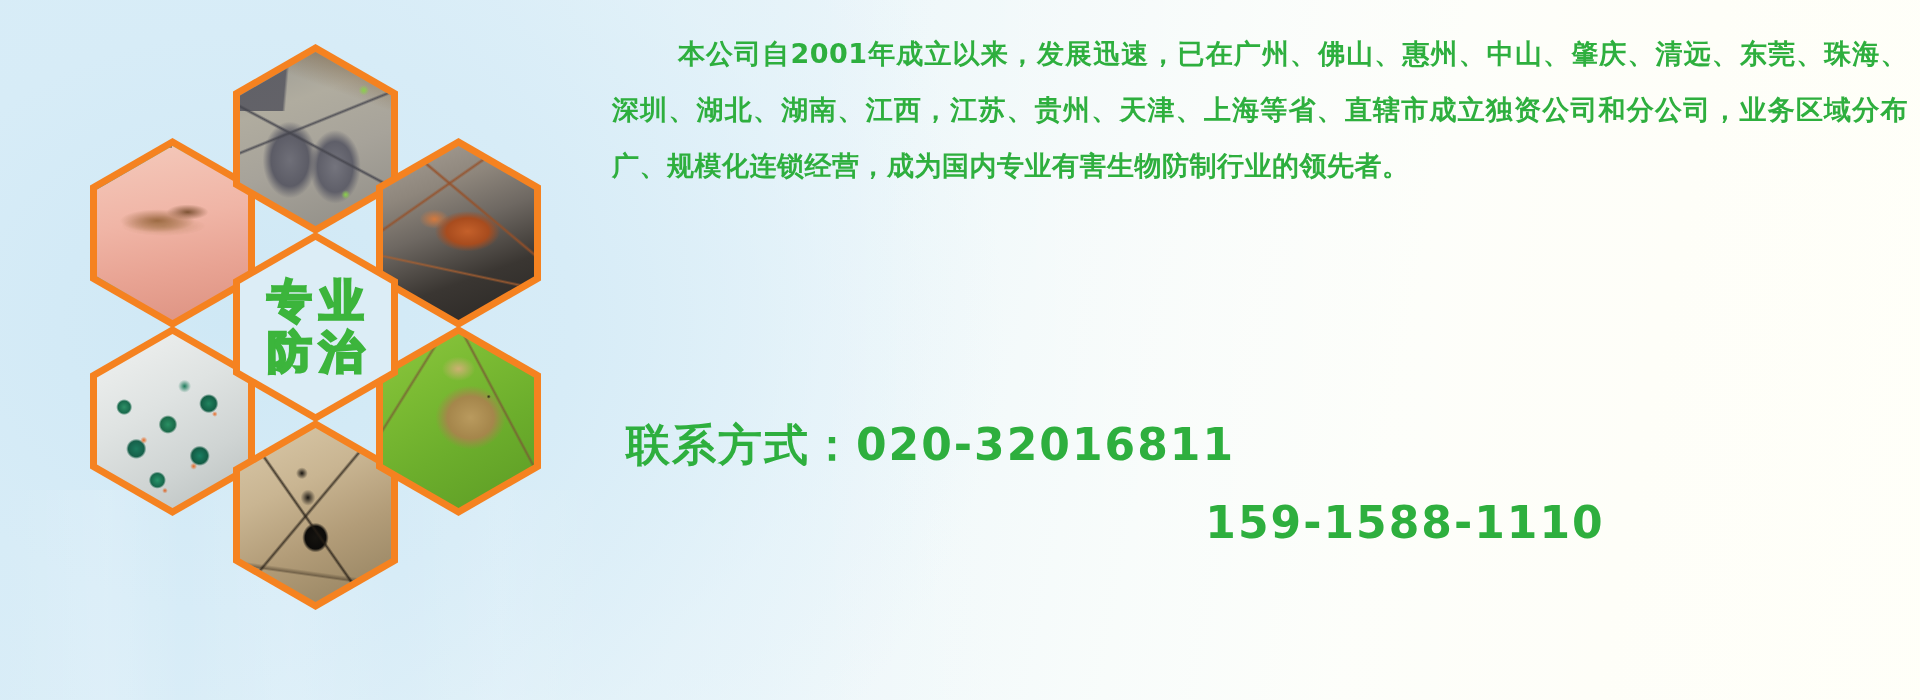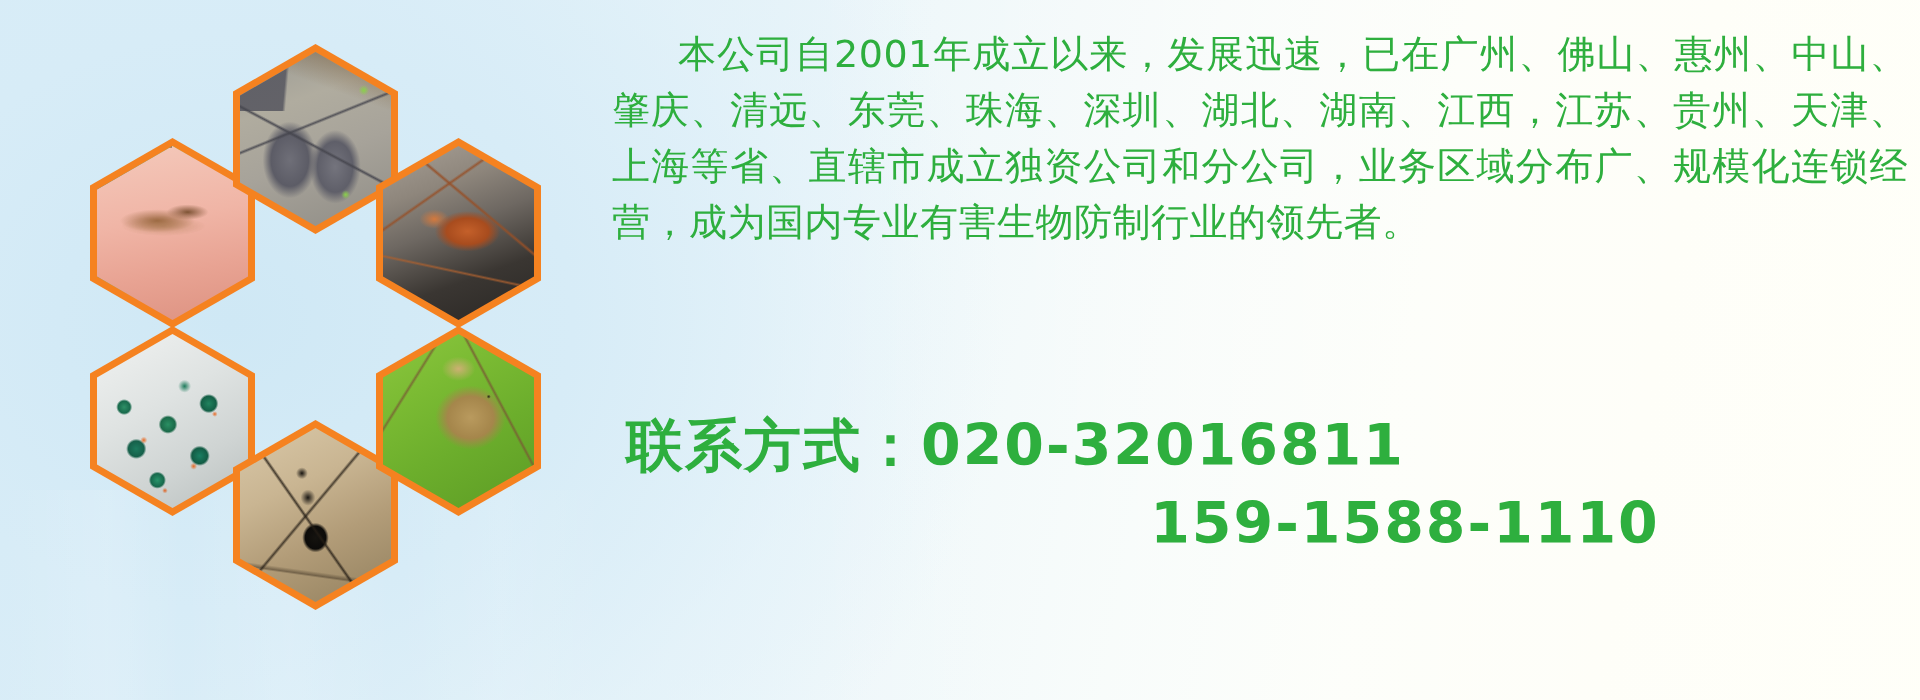--- a/index.html
+++ b/index.html
@@ -184,37 +184,37 @@
 
   
   #content{
     position:absolute;
     left:612px; top:26px;
     width:1296px; height:640px;
   }
   #intro{
     width:1296px;
     color:#2eaf3e;
-    font-size:38px;
-    font-weight:normal;
+    font-size:27px;
+    font-weight:bold;
     line-height:56px;
     letter-spacing:0.5px;
     text-indent:66px;
     text-align:justify;
     text-justify:inter-character;
   }
   #contact{
     position:absolute;
     left:0; top:380px;
     width:1296px;
   }
   .contact-line{
     color:#2eaf3e;
     font-weight:bold;
-    font-size:57px;
+    font-size:44px;
     line-height:78px;
     letter-spacing:2px;
     white-space:nowrap;
   }
   #contact-line-1{ text-align:left; padding-left:14px; }
   #contact-line-2{ text-align:center; padding-left:290px; }
 </style>
 </head>
 <body>
 
@@ -254,20 +254,28 @@
         <div class="art art-ant"></div>
       </div>
     </div>
 
     <div class="hex" id="hex-stinkbug">
       <div class="inner">
         <div class="art art-stinkbug"></div>
       </div>
     </div>
 
+    <div class="hex" id="hex-center">
+      <div class="inner">
+        <div id="center-label">
+          <span>专业</span>
+          <span>防治</span>
+        </div>
+      </div>
+    </div>
 
   </div>
 
   <div id="content">
 
     <p id="intro">本公司自2001年成立以来，发展迅速，已在广州、佛山、惠州、中山、肇庆、清远、东莞、珠海、深圳、湖北、湖南、江西，江苏、贵州、天津、上海等省、直辖市成立独资公司和分公司，业务区域分布广、规模化连锁经营，成为国内专业有害生物防制行业的领先者。</p>
 
     <div id="contact">
       <div class="contact-line" id="contact-line-1">联系方式：020-32016811</div>
       <div class="contact-line" id="contact-line-2">159-1588-1110</div>

